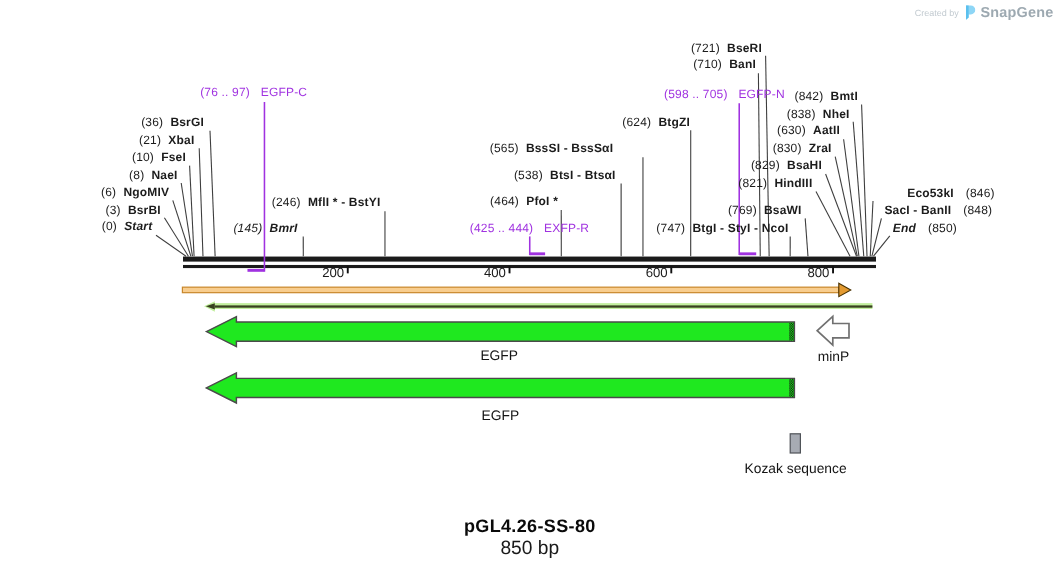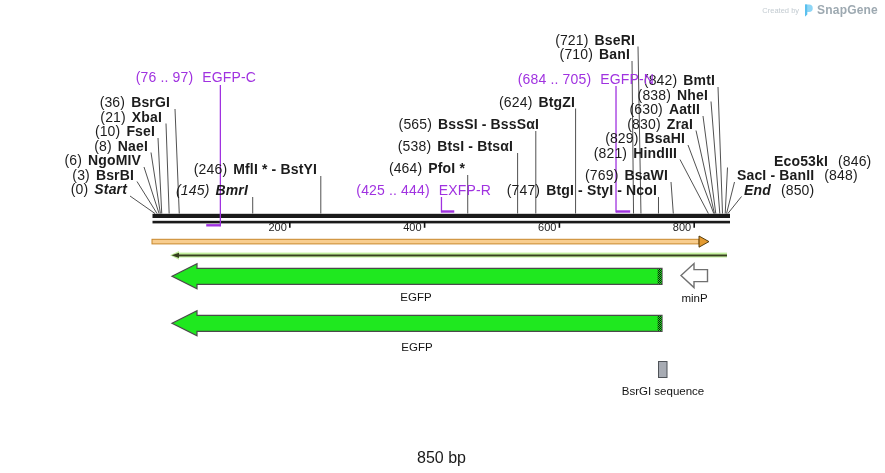--- a/index.html
+++ b/index.html
@@ -1,20 +1,20 @@
 <!DOCTYPE html>
 <html><head>
 <meta charset="utf-8">
 <style>
   html,body{margin:0;padding:0;background:#fff;}
   #stage{position:relative;width:885px;height:473px;background:#ffffff;overflow:hidden;
          font-family:"Liberation Sans","DejaVu Sans",sans-serif;}
   #map-svg{position:absolute;left:0;top:0;}
   #labels{position:absolute;left:0;top:0;width:885px;height:473px;pointer-events:none;}
-  .site-label{position:absolute;white-space:nowrap;font-size:14px;line-height:13px;color:#1c1c1c;
+  .site-label{position:absolute;white-space:nowrap;font-size:10px;line-height:13px;color:#1c1c1c;
               letter-spacing:.15px;pointer-events:auto;}
   .site-label.right{transform:translateX(-100%);}
   .site-label .name{font-weight:700;margin-left:6px;}
   .site-label.name-first .name{margin-left:0;}
   .site-label.name-first .num{margin-left:10px;}
   .site-label.terminus .name{font-style:italic;}
   .site-label.primer{color:#A032E0;margin-left:44px;}
   .site-label.primer .name{font-weight:400;margin-left:9px;}
   .feat-label{position:absolute;transform:translateX(-50%);font-size:11.5px;line-height:14px;
               color:#141414;white-space:nowrap;}
@@ -133,45 +133,46 @@
       <div class="site-label right" style="left: 134px; top: 168.5px;"><span class="num">(3)</span><span class="name">BsrBI</span></div>
       <div class="site-label right" style="left: 141px; top: 154px;"><span class="num">(6)</span><span class="name">NgoMIV</span></div>
       <div class="site-label right" style="left: 148px; top: 139.5px;"><span class="num">(8)</span><span class="name">NaeI</span></div>
       <div class="site-label right" style="left: 155px; top: 125px;"><span class="num">(10)</span><span class="name">FseI</span></div>
       <div class="site-label right" style="left: 162px; top: 110.5px;"><span class="num">(21)</span><span class="name">XbaI</span></div>
       <div class="site-label right" style="left: 170px; top: 96px;"><span class="num">(36)</span><span class="name">BsrGI</span></div>
       <div class="site-label right" style="left: 248px; top: 184px; font-style: italic;"><span class="num">(145)</span><span class="name">BmrI</span></div>
       <div class="site-label right" style="left: 317px; top: 163px;"><span class="num">(246)</span><span class="name">MflI * - BstYI</span></div>
       <div class="site-label right" style="left: 465px; top: 162px;"><span class="num">(464)</span><span class="name">PfoI *</span></div>
       <div class="site-label right" style="left: 513px; top: 140px;"><span class="num">(538)</span><span class="name">BtsI - BtsαI</span></div>
-      <div class="site-label right" style="left: 539px; top: 118px;"><span class="num">(565)</span><span class="name">BssSI - BssSαI</span></div>
+      <div class="site-label right" style="left: 511px; top: 118px;"><span class="num">(565)</span><span class="name">BssSI - BssSαI</span></div>
       <div class="site-label right" style="left: 575px; top: 95.5px;"><span class="num">(624)</span><span class="name">BtgZI</span></div>
       <div class="site-label right" style="left: 630px; top: 48px;"><span class="num">(710)</span><span class="name">BanI</span></div>
       <div class="site-label right" style="left: 635px; top: 33.5px;"><span class="num">(721)</span><span class="name">BseRI</span></div>
       <div class="site-label right" style="left: 657px; top: 184px;"><span class="num">(747)</span><span class="name">BtgI - StyI - NcoI</span></div>
       <div class="site-label right" style="left: 668px; top: 169px;"><span class="num">(769)</span><span class="name">BsaWI</span></div>
       <div class="site-label right" style="left: 677px; top: 146.5px;"><span class="num">(821)</span><span class="name">HindIII</span></div>
       <div class="site-label right" style="left: 685px; top: 132px;"><span class="num">(829)</span><span class="name">BsaHI</span></div>
       <div class="site-label right" style="left: 693px; top: 117.5px;"><span class="num">(830)</span><span class="name">ZraI</span></div>
       <div class="site-label right" style="left: 700px; top: 103px;"><span class="num">(630)</span><span class="name">AatII</span></div>
       <div class="site-label right" style="left: 708px; top: 88.5px;"><span class="num">(838)</span><span class="name">NheI</span></div>
       <div class="site-label right" style="left: 715px; top: 74px;"><span class="num">(842)</span><span class="name">BmtI</span></div>
-      <div class="site-label name-first" style="left: 730px; top: 154.5px; padding-left: 44px;"><span class="name">Eco53kI</span><span class="num">(846)</span></div>
+      <div class="site-label name-first" style="left: 712px; top: 154.5px; padding-left: 44px;"><span class="name">Eco53kI</span><span class="num">(846)</span></div>
       <div class="site-label name-first" style="left: 737px; top: 169px;"><span class="name">SacI - BanII</span><span class="num">(848)</span></div>
       <div class="site-label name-first terminus" style="left: 744px; top: 183.5px;"><span class="name">End</span><span class="num">(850)</span></div>
       <div class="site-label primer right" style="left: 212px; top: 71px;"><span class="num">(76 .. 97)</span><span class="name">EGFP-C</span></div>
       <div class="site-label primer right" style="left: 447px; top: 184px;"><span class="num">(425 .. 444)</span><span class="name">EXFP-R</span></div>
-      <div class="site-label primer right" style="left: 610px; top: 73px;"><span class="num">(684 .. 705)</span><span class="name">EGFP-N</span></div>
+      <div class="site-label primer right" style="left: 610px; top: 73px;"><span class="num">(598 .. 705)</span><span class="name">EGFP-N</span></div>
     </div>
 
   <div class="feat-label" style="left:416px;top:289.5px">EGFP</div>
   <div class="feat-label" style="left:417px;top:339.5px">EGFP</div>
   <div class="feat-label" style="left:694.5px;top:290.5px">minP</div>
-  <div class="feat-label" style="left:663px;top:383.5px">BsrGI sequence</div>
+  <div class="feat-label" style="left:663px;top:383.5px">Kozak sequence</div>
 
+  <div class="map-title" style="left:441.5px;top:430px">pGL4.26-SS-80</div>
   <div class="map-subtitle" style="left:441.5px;top:448.5px">850 bp</div>
 
   <div class="watermark">
     <span class="wm-prefix">Created by</span>
     <svg width="10" height="13" viewBox="0 0 10 13">
       <path d="M2 0.5 L2 12.5 L4.2 10.5 L4.2 8 L6 8 A3.7 3.7 0 0 0 6 0.5 Z" fill="#8ed6f6"></path>
       <path d="M2 0.5 L4.2 0.5 L4.2 10.5 L2 12.5 Z" fill="#5bc0ee"></path>
     </svg>
     <span class="wm-brand">SnapGene</span>
   </div>

